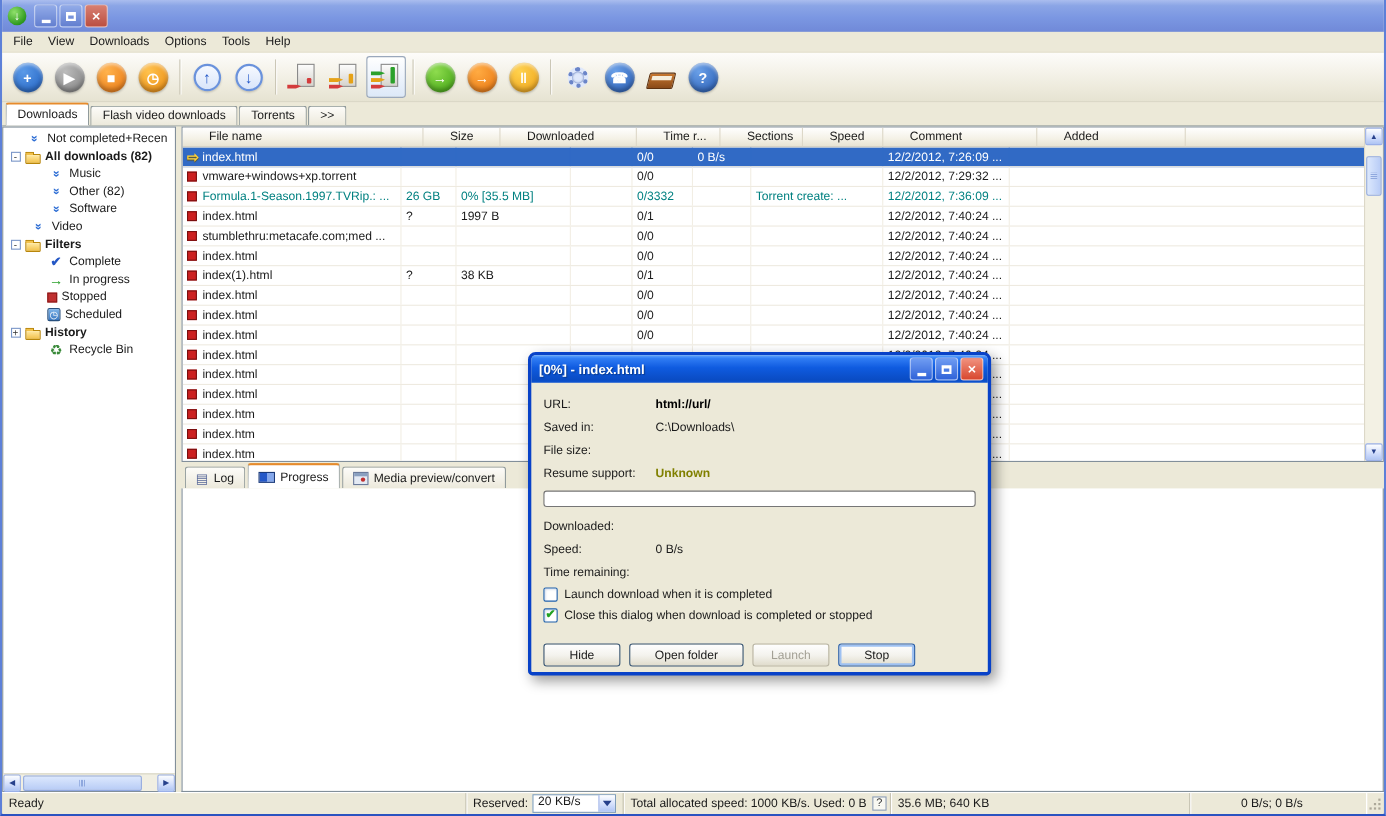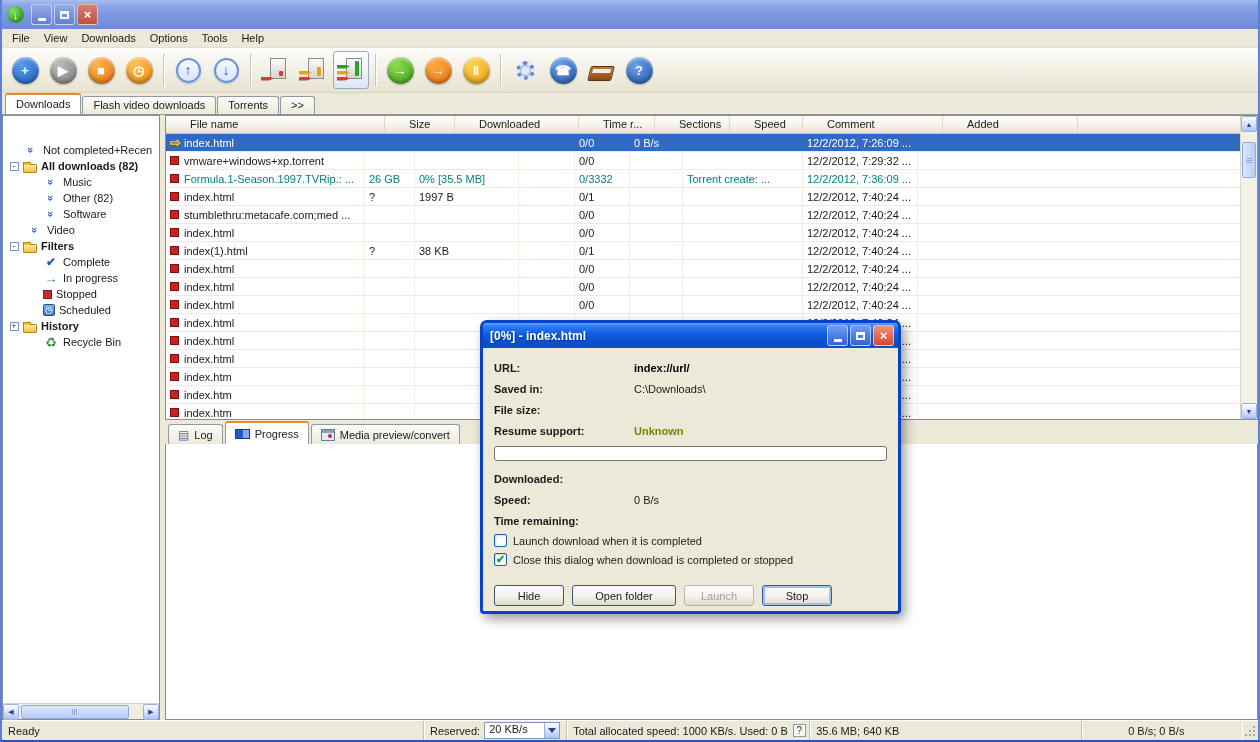--- a/index.html
+++ b/index.html
@@ -163,21 +163,21 @@
     background:#ece9d8; border:3px solid #0842c8; border-radius:7px 7px 4px 4px;
     box-shadow:4px 5px 12px rgba(0,0,0,.4); display:flex; flex-direction:column; }
   .dlg-titlebar { height:25px; flex:none; display:flex; align-items:center; padding:0 4px 0 7px;
     border-radius:4px 4px 0 0; color:#fff; font-weight:bold; font-size:12px;
     background:linear-gradient(180deg,#5da4ff 0%,#2f7cf4 12%,#0f5be0 45%,#0a4cc4 88%,#0d54d2 100%); }
   .dlg-titlebar .title { flex:1; text-shadow:1px 1px 1px #0a3a8c; }
   .dlg-cb-blue { background:linear-gradient(#6f9cf2,#2f62d8); }
   .dlg-cb-red { background:linear-gradient(#f0917e,#d8472e); }
   .dlg-body { flex:1; padding:9px 11px 8px; display:flex; flex-direction:column; }
   .drow { height:21px; display:flex; align-items:center; }
-  .dlabel { width:140px; flex:none;font-weight:bold; }
+  .dlabel { width:102px; flex:none; }
   .dvalue { flex:1; }
   .v-url { font-weight:bold; color:#000; }
   .v-olive { font-weight:bold; color:#808000; }
   .pbar { height:15px; margin:5px 0 7px; background:#fff; border:1px solid #767676; border-radius:3px; }
   .cbrow { height:19px; display:flex; align-items:center; gap:6px; }
   .cbox { width:13px; height:13px; flex:none; background:#fff; border:1px solid #1d5faa; border-radius:2px;
     display:flex; align-items:center; justify-content:center; color:#21a121; font-size:11px; font-weight:bold;
     line-height:1; box-shadow:inset 1px 1px 2px #cdd8e8; }
   .btn-row { margin-top:16px; display:flex; gap:8px; padding-right:4px; }
   .xp-btn { height:21px; border-radius:3px; border:1px solid #3a5775; color:#1a1a1a;
@@ -297,21 +297,21 @@
       <span class="tab tab-active">Downloads</span>
       <span class="tab">Flash video downloads</span>
       <span class="tab">Torrents</span>
       <span class="tab">&gt;&gt;</span>
     </div>
 
   <div class="content">
 
     <div class="tree-panel">
       <div class="tree">
-          <div class="tree-row" style="padding-left: 2px; margin-top: 24px;">
+          <div class="tree-row" style="padding-left: 2px;">
             <span class="exp-slot"></span>
             <span class="ti ti-download-arrows">»</span>
             <span class="tree-label">Not completed+Recen</span>
           </div>
           <div class="tree-row bold" style="padding-left: 2px;">
             <span class="exp-slot">
               <span class="expbox">-</span>
             </span>
             <span class="ti ti-folder"></span>
             <span class="tree-label">All downloads (82)</span>
@@ -668,21 +668,21 @@
       <span class="caption-btn dlg-cb-blue">
           <span class="glyph-max"></span>
         </span>
       <span class="caption-btn dlg-cb-red">
           <span class="glyph-x">×</span>
         </span>
     </div>
     <div class="dlg-body">
       <div class="drow">
           <span class="dlabel">URL:</span>
-          <span class="dvalue v-url">index://url/</span>
+          <span class="dvalue v-url">html://url/</span>
         </div>
       <div class="drow">
           <span class="dlabel">Saved in:</span>
           <span class="dvalue">C:\Downloads\</span>
         </div>
       <div class="drow">
           <span class="dlabel">File size:</span>
           <span class="dvalue"></span>
         </div>
       <div class="drow">

